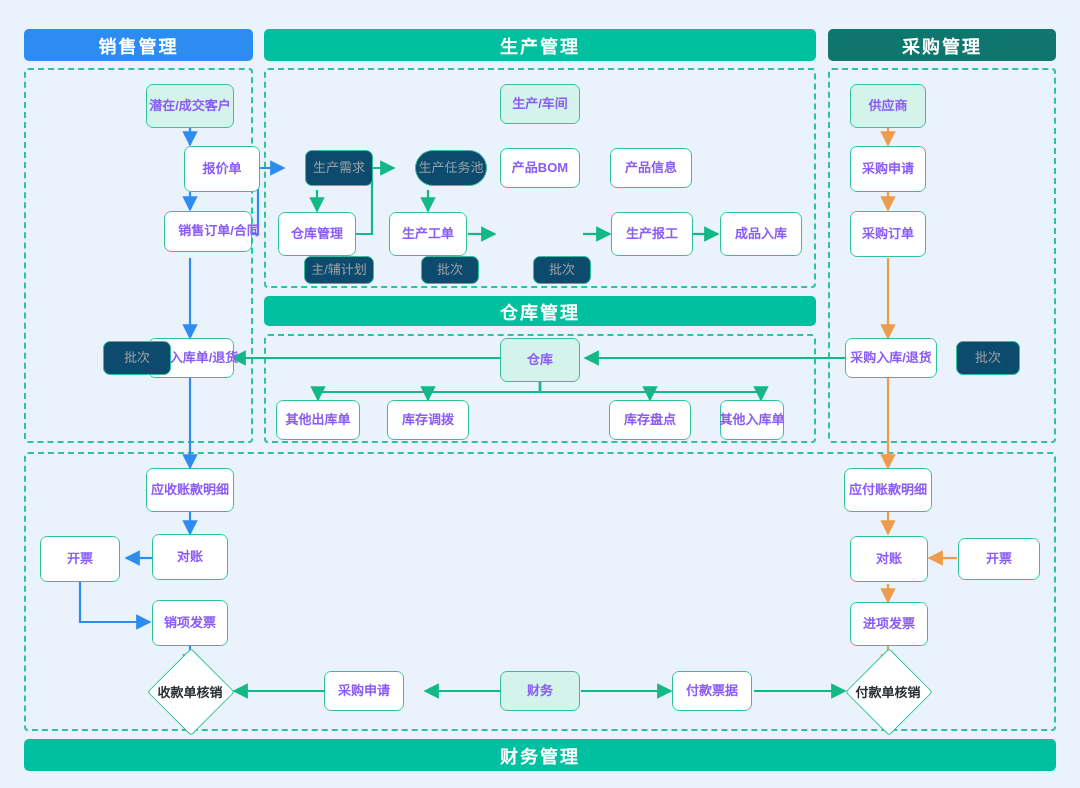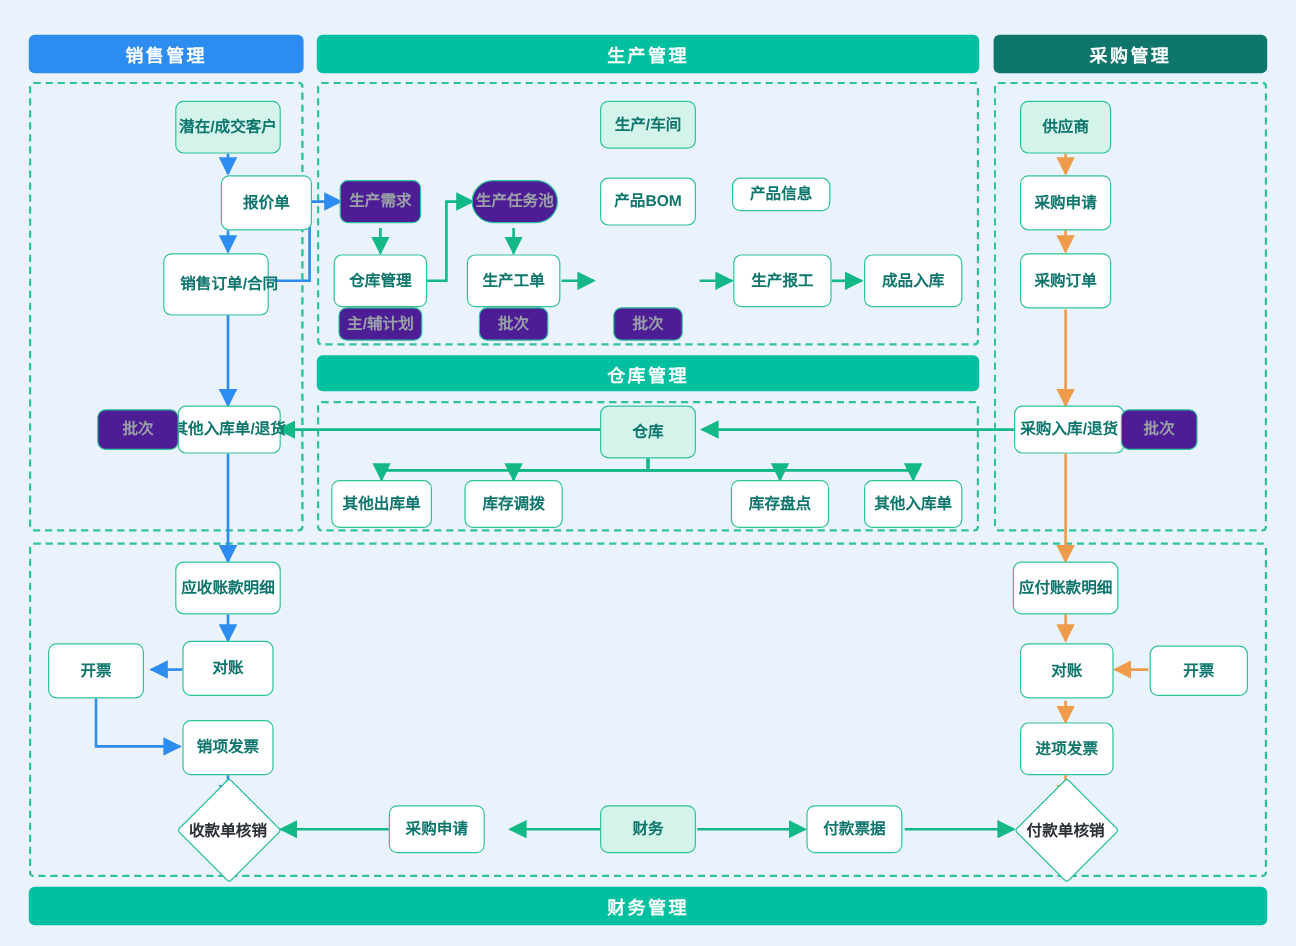--- a/index.html
+++ b/index.html
@@ -10,21 +10,21 @@
     font-family:"Liberation Sans","DejaVu Sans",sans-serif;
     overflow:hidden;
   }
   #stage{position:relative;width:1080px;height:788px;}
 
   
   .bar{
     position:absolute;
     border-radius:5px;
     color:#ffffff;
-    font-size:15px;
+    font-size:18px;
     font-weight:bold;
     letter-spacing:2px;
     display:flex;align-items:center;justify-content:center;
     box-sizing:border-box;
   }
   .bar-blue{background:#2d8cf0;}
   .bar-green{background:#00c09f;}
   .bar-orange{background:#0f766e;}
 
   
@@ -36,31 +36,31 @@
     background:transparent;
   }
 
   
   .node{
     position:absolute;
     box-sizing:border-box;
     border:1.5px solid #2fc39b;
     border-radius:7px;
     background:#ffffff;
-    color:#0f766e;
+    color:#8b5cf6;
     font-size:13px;
     font-weight:bold;
     display:flex;align-items:center;justify-content:center;
     text-align:center;
     line-height:1.15;
     white-space:nowrap;
     z-index:5;
   }
   .node.fill{background:#d4f3ea;font-weight:bold;}
-  .node.ghost{background:#4c1d95;color:#9aa0a6;font-weight:bold;}
+  .node.ghost{background:#0c4a6e;color:#9aa0a6;font-weight:normal;margin-left:22px;}
   .diamond-shape{
     position:absolute;
     border:1.5px solid #2fc39b;
     background:#ffffff;
     transform:rotate(45deg);
     border-radius:3px;
     z-index:4;
   }
   .diamond-label{
     position:absolute;
@@ -144,45 +144,45 @@
   <div class="bar bar-green" style="left:24px;top:739px;width:1032px;height:32px;">财务管理</div>
 
   <div class="zone" style="left:24px;top:68px;width:229px;height:375px;"></div>
   <div class="zone" style="left:264px;top:68px;width:552px;height:220px;"></div>
   <div class="zone" style="left:828px;top:68px;width:228px;height:375px;"></div>
   <div class="zone" style="left:264px;top:334px;width:552px;height:109px;"></div>
   <div class="zone" style="left:24px;top:452px;width:1032px;height:279px;"></div>
 
   <div class="node fill" style="left:146px;top:84px;width:88px;height:44px;">潜在/成交客户</div>
   <div class="node" style="left:152px;top:146px;width:76px;height:46px;margin-left:32px;">报价单</div>
-  <div class="node" style="left:136px;top:211px;width:88px;height:52px;padding-left:22px;">销售订单/合同</div>
+  <div class="node" style="left:164px;top:211px;width:88px;height:41px;padding-left:22px;">销售订单/合同</div>
   <div class="node" style="left:148px;top:338px;width:86px;height:40px;">其他入库单/退货</div>
   <div class="node ghost" style="left:81px;top:341px;width:68px;height:34px;">批次</div>
 
   <div class="node fill" style="left:500px;top:84px;width:80px;height:40px;">生产/车间</div>
 
   <div class="node ghost" style="left:283px;top:150px;width:68px;height:36px;">生产需求</div>
   <div class="node ghost" style="left:393px;top:150px;width:72px;height:36px;border-radius:18px;">生产任务池</div>
   <div class="node" style="left:500px;top:148px;width:80px;height:40px;">产品BOM</div>
-  <div class="node" style="left:610px;top:148px;width:82px;height:28px;">产品信息</div>
+  <div class="node" style="left:610px;top:148px;width:82px;height:40px;">产品信息</div>
 
   <div class="node" style="left:278px;top:212px;width:78px;height:44px;">仓库管理</div>
   <div class="node" style="left:389px;top:212px;width:78px;height:44px;">生产工单</div>
   <div class="node" style="left:611px;top:212px;width:82px;height:44px;">生产报工</div>
   <div class="node" style="left:720px;top:212px;width:82px;height:44px;">成品入库</div>
 
   <div class="node ghost" style="left:282px;top:256px;width:70px;height:28px;">主/辅计划</div>
   <div class="node ghost" style="left:399px;top:256px;width:58px;height:28px;">批次</div>
   <div class="node ghost" style="left:511px;top:256px;width:58px;height:28px;">批次</div>
 
   <div class="node fill" style="left:500px;top:338px;width:80px;height:44px;">仓库</div>
   <div class="node" style="left:276px;top:400px;width:84px;height:40px;">其他出库单</div>
   <div class="node" style="left:387px;top:400px;width:82px;height:40px;">库存调拨</div>
   <div class="node" style="left:609px;top:400px;width:82px;height:40px;">库存盘点</div>
-  <div class="node" style="left:720px;top:400px;width:82px;height:40px;">其他入库单</div>
+  <div class="node" style="left:720px;top:400px;width:64px;height:40px;">其他入库单</div>
 
   <div class="node fill" style="left:850px;top:84px;width:76px;height:44px;">供应商</div>
   <div class="node" style="left:850px;top:146px;width:76px;height:46px;">采购申请</div>
   <div class="node" style="left:850px;top:211px;width:76px;height:46px;">采购订单</div>
   <div class="node" style="left:845px;top:338px;width:92px;height:40px;">采购入库/退货</div>
   <div class="node ghost" style="left:934px;top:341px;width:64px;height:34px;">批次</div>
 
   <div class="node" style="left:146px;top:468px;width:88px;height:44px;">应收账款明细</div>
   <div class="node" style="left:152px;top:534px;width:76px;height:46px;">对账</div>
   <div class="node" style="left:40px;top:536px;width:80px;height:46px;">开票</div>

